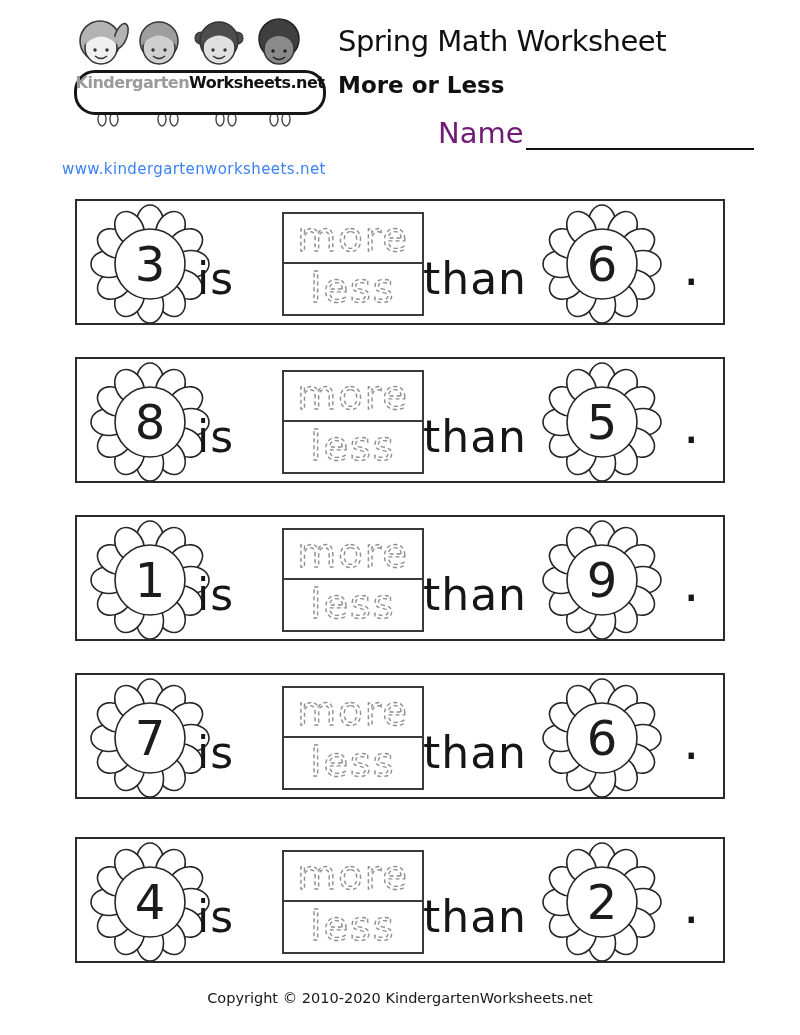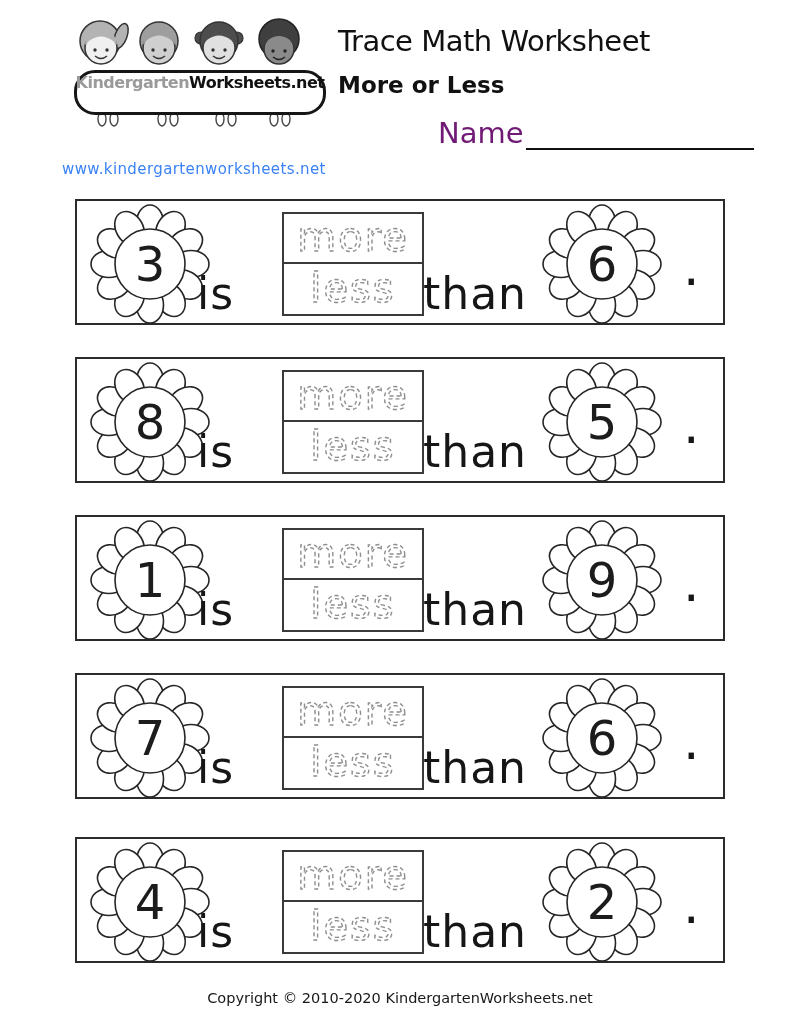--- a/index.html
+++ b/index.html
@@ -33,21 +33,21 @@
   .rows{position:absolute;left:75px;top:199px;width:650px;}
   .row{position:relative;width:650px;height:126px;box-sizing:border-box;
        border:2px solid #2b2b2b;background:#fff;margin-bottom:32px;}
   .row:nth-child(4){margin-bottom:38px;}
 
   .flower{position:absolute;width:120px;height:120px;top:3px;}
   .flower-left{left:13px;}
   .flower-right{left:465px;}
   .flower-num{font-family:"DejaVu Sans", sans-serif;font-size:48px;fill:#1c1c1c;}
 
-  .word{position:absolute;top:56px;font-size:44px;letter-spacing:1px;color:#161616;line-height:1;margin-top:15px;}
+  .word{position:absolute;top:56px;font-size:44px;letter-spacing:1px;color:#161616;line-height:1;}
   .word-is{left:120px;}
   .word-than{left:346px;}
   .period{position:absolute;left:606px;top:40px;font-size:52px;color:#161616;line-height:1;}
 
   .trace-box{position:absolute;left:205px;top:11px;width:142px;height:104px;
              box-sizing:border-box;border:2px solid #3a3a3a;background:#fff;}
   .trace-cell{box-sizing:border-box;width:100%;height:50px;display:flex;
               align-items:center;justify-content:center;}
   .trace-cell-top{border-bottom:2px solid #3a3a3a;}
   .trace-text{font-family:"DejaVu Sans", sans-serif;font-size:40px;letter-spacing:2px;
@@ -140,21 +140,21 @@
       </g>
     </svg>
 
     <div class="banner">
       <span class="brand-gray">Kindergarten</span>
         <span class="brand-black">Worksheets.net</span>
     </div>
     <div class="logo-url">www.kindergartenworksheets.net</div>
   </div>
 
-  <div class="title">Trace Math Worksheet</div>
+  <div class="title">Spring Math Worksheet</div>
   <div class="subtitle">More or Less</div>
 
   <div class="name-row">
     <span class="name-label">Name</span>
     <span class="name-line"></span>
   </div>
 
 
   <div class="rows">
 

